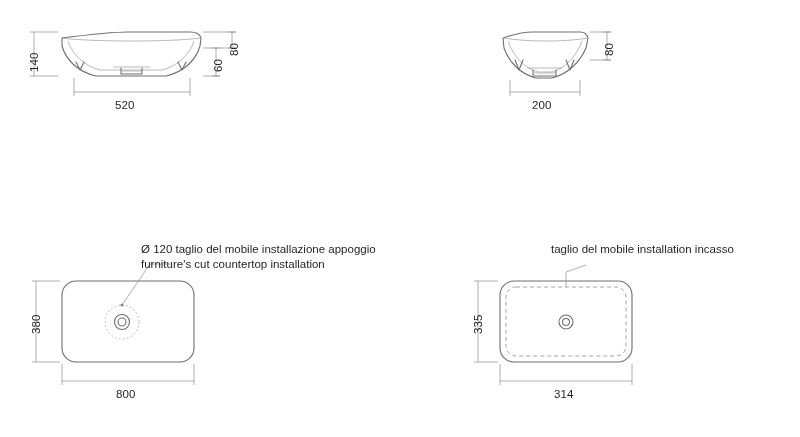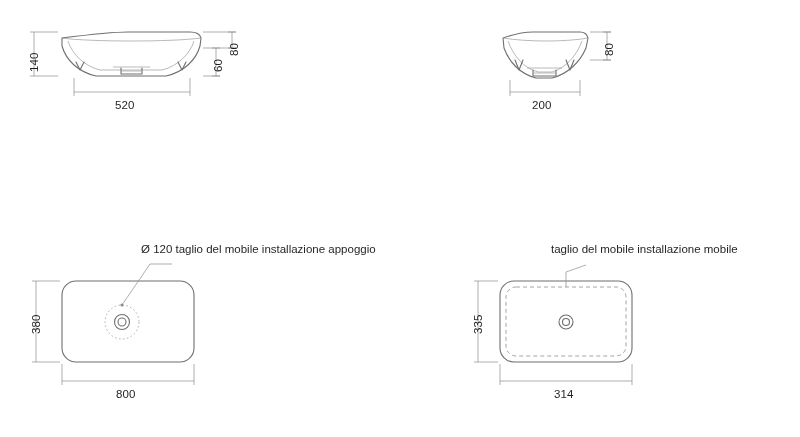--- a/index.html
+++ b/index.html
@@ -199,23 +199,24 @@
   <div class="lbl rot" style="left:603px; top:56px;">80</div>
 
   <div class="lbl" style="left:532px; top:99px;">200</div>
 
   <div class="lbl rot" style="left:30px; top:334px;">380</div>
 
   <div class="lbl" style="left:116px; top:388px;">800</div>
 
   <div class="callout" style="left:141px; top:242px;">
     <span class="l1">Ø 120 taglio del mobile installazione appoggio</span>
+    <span class="l2">furniture's cut countertop installation</span>
   </div>
 
   <div class="lbl rot" style="left:472px; top:334px;">335</div>
 
   <div class="lbl" style="left:554px; top:388px;">314</div>
 
   <div class="callout" style="left:551px; top:242px;">
-    <span class="l1">taglio del mobile installazione mobile</span>
+    <span class="l1">taglio del mobile installation incasso</span>
   </div>
 
 </div>
 
 </body></html>

